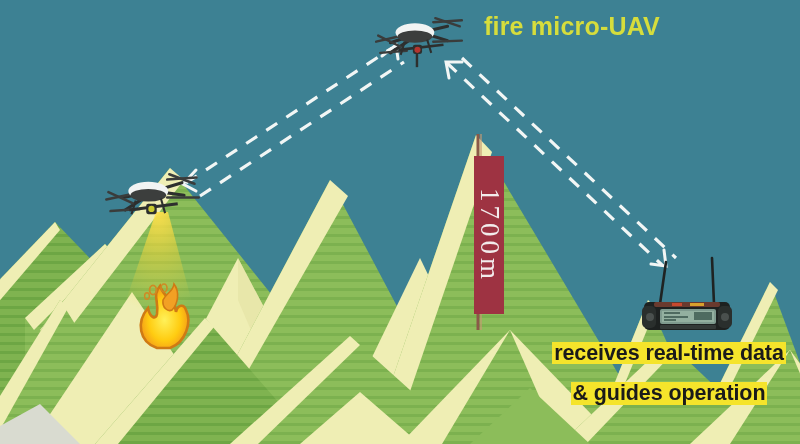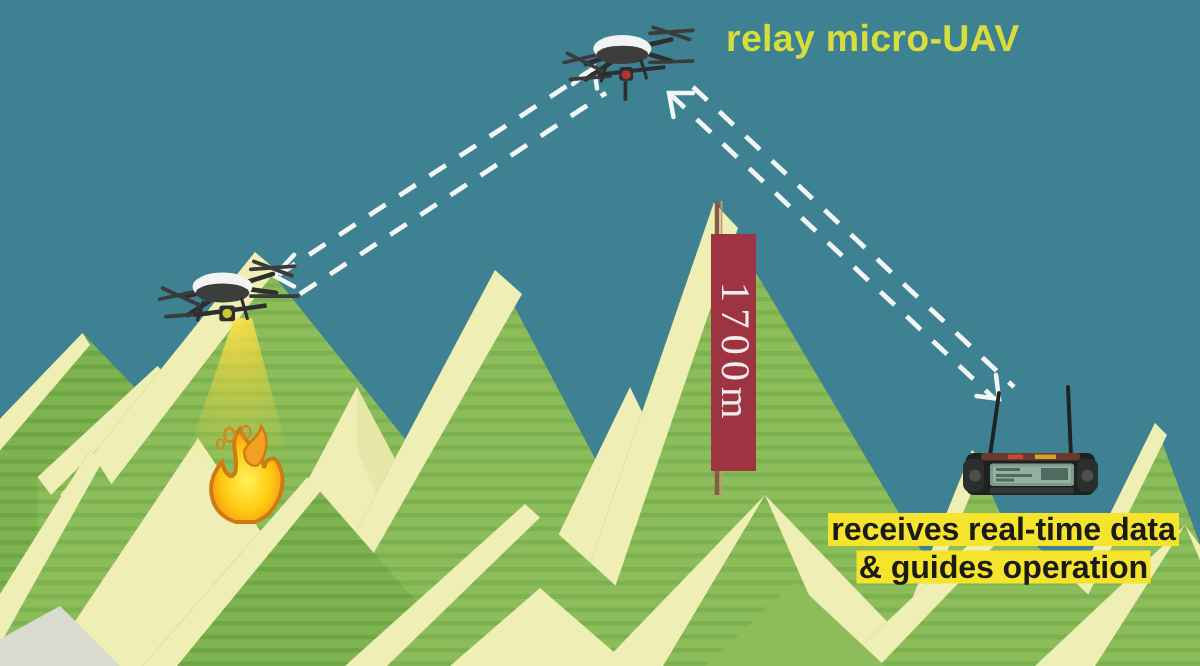--- a/index.html
+++ b/index.html
@@ -33,21 +33,21 @@
   }
   #label-receives span{
     display:inline-block;
     background:#f5e42b;
     color:#1a1a1a;
     font-size:21.5px;
     font-weight:700;
     padding:0 2px;
     letter-spacing:-.1px;
   }
-  #label-receives .ln2{margin-top:2px;}
+  #label-receives .ln2{margin-top:18px;}
 
   
   #alt-banner{
     position:absolute;
     left:474px; top:156px;
     width:30px; height:158px;
     background:#9e3342;
     display:flex;align-items:center;justify-content:center;
   }
   #alt-banner .txt{
@@ -291,21 +291,21 @@
       <circle cx="8" cy="55" r="4" fill="#4a504e"></circle>
       <circle cx="83" cy="55" r="4" fill="#4a504e"></circle>
       <rect x="18" y="63" width="56" height="4" rx="1" fill="#333937"></rect>
     </g>
   </svg>
 
   <div id="alt-banner">
     <div class="txt">1700m</div>
   </div>
 
-  <div class="lbl" id="label-relay">relay micro-UAV</div>
+  <div class="lbl" id="label-relay">fire micro-UAV</div>
 
 
   <div class="lbl" id="label-receives">
     <span class="ln1">receives real-time data</span><br>
     <span class="ln2">&amp; guides operation</span>
   </div>
 
 </div>
 
 </body></html>

